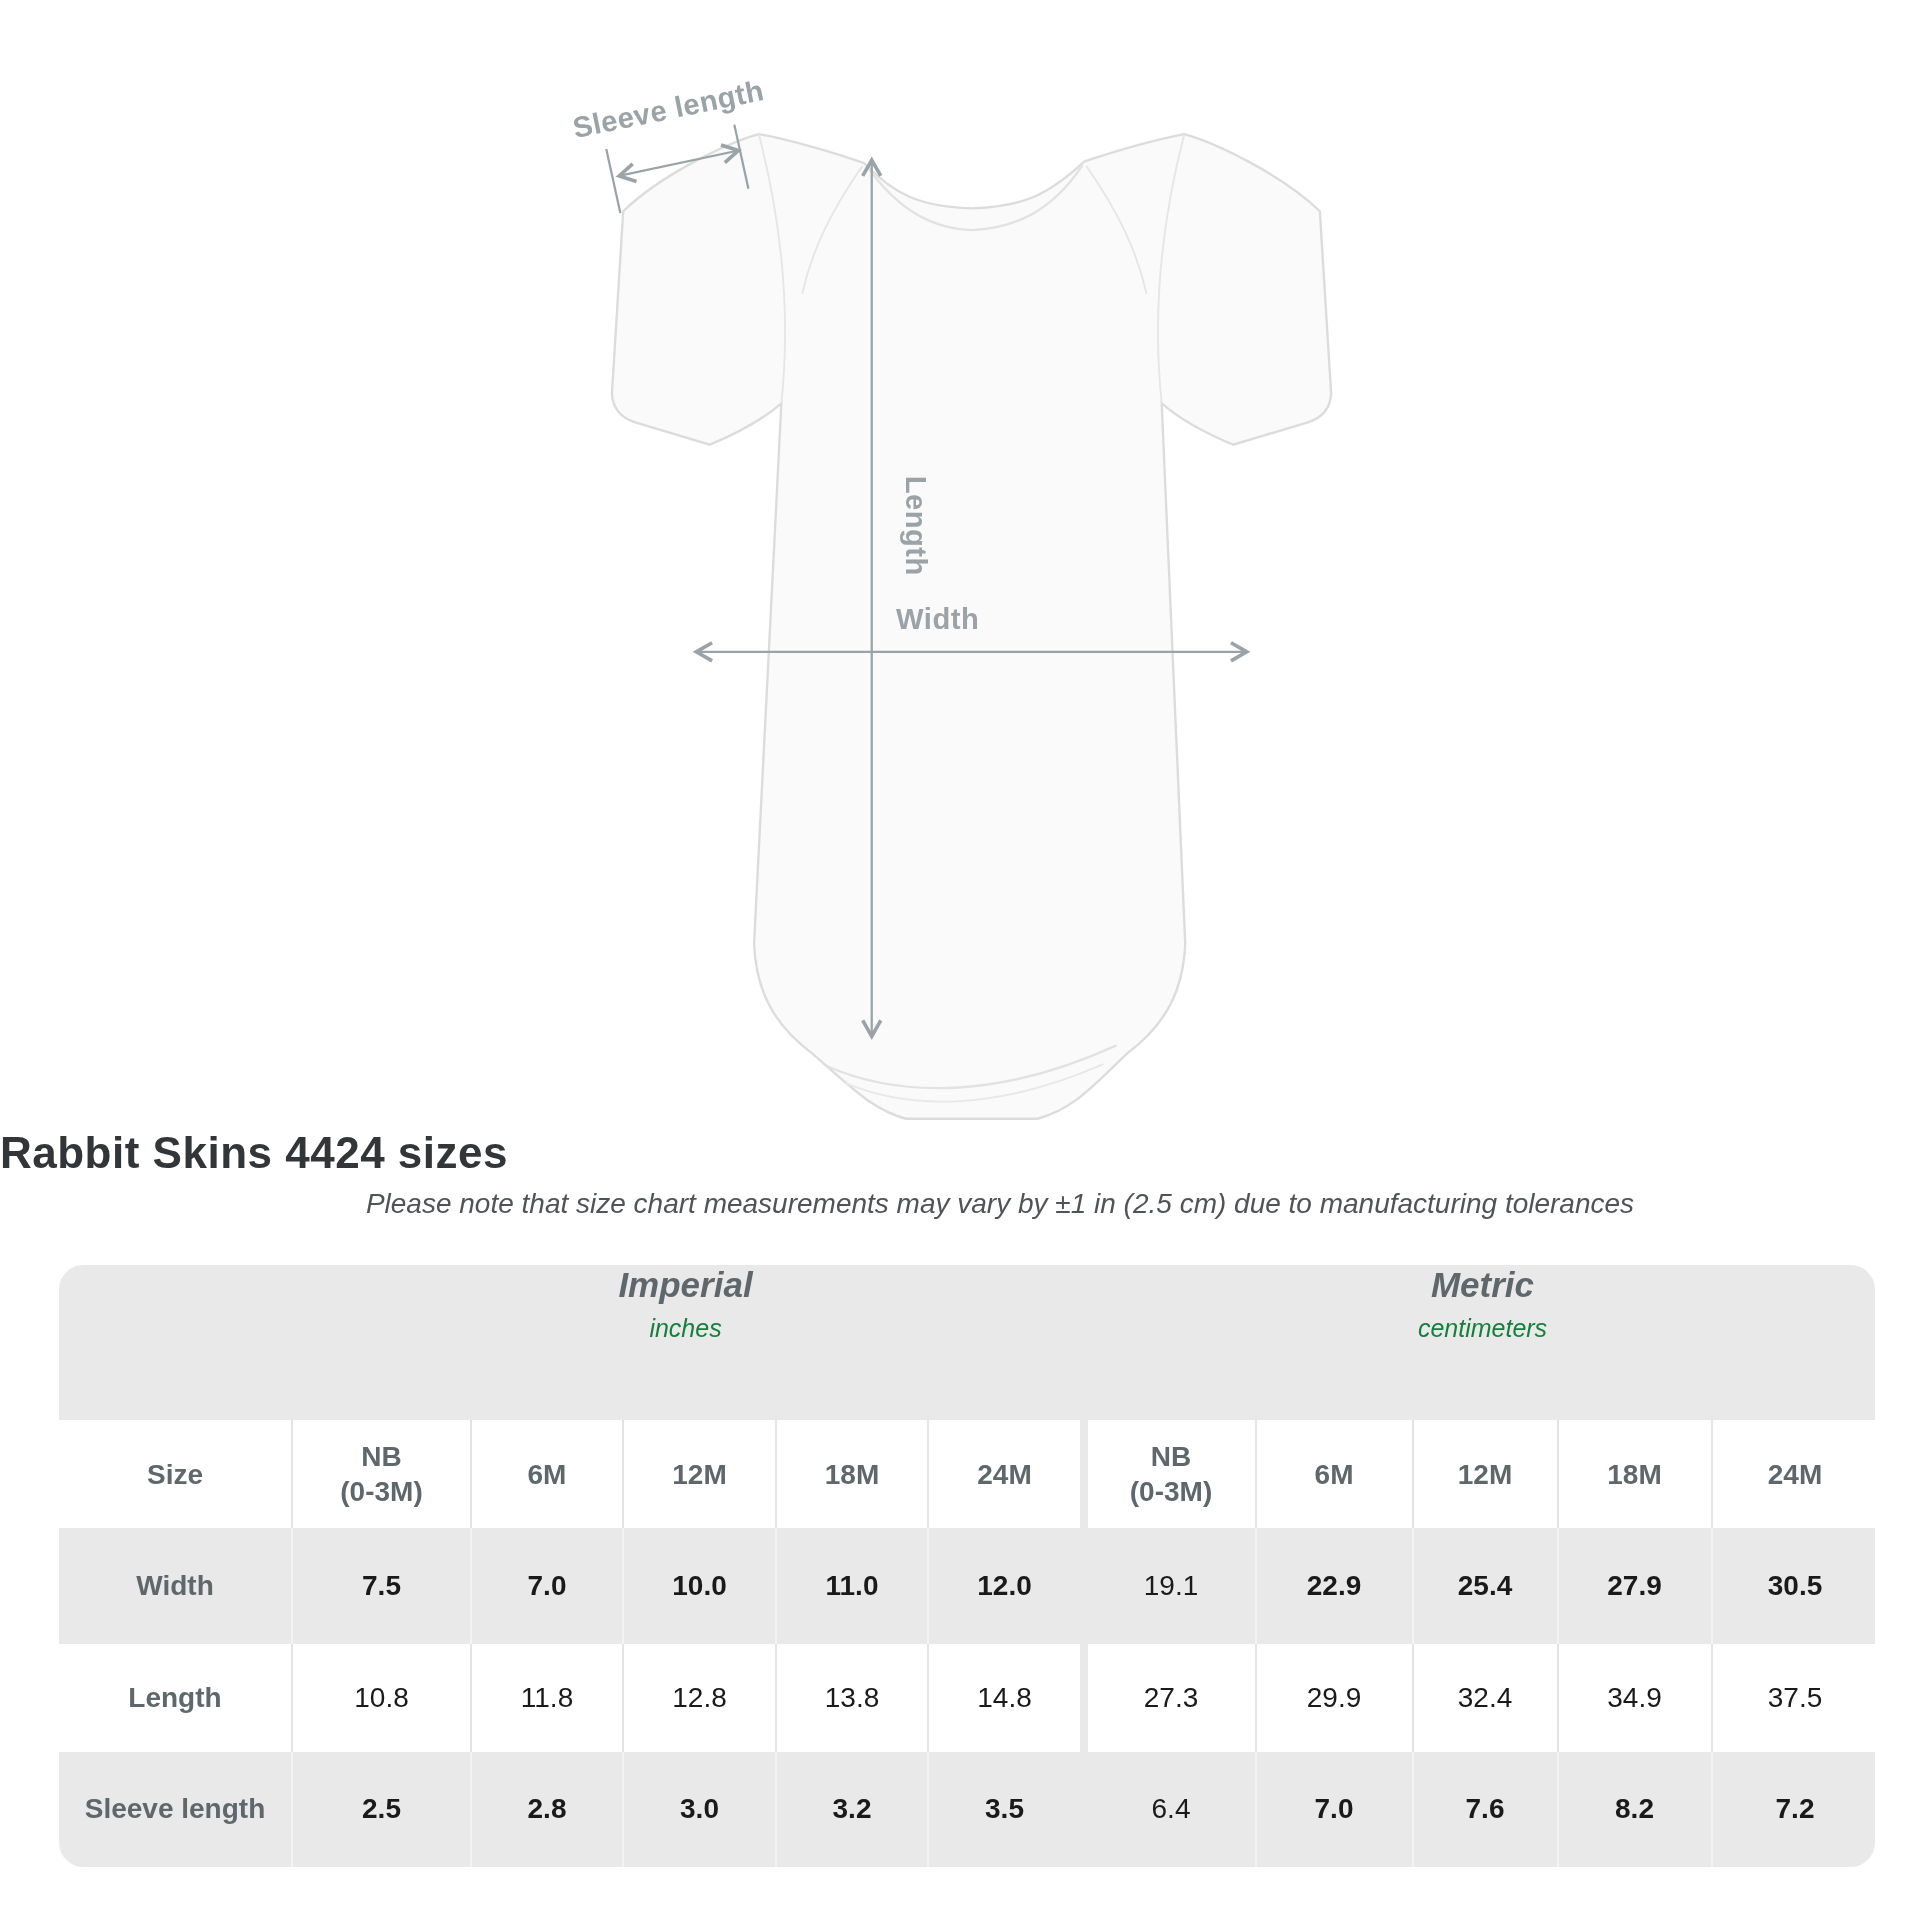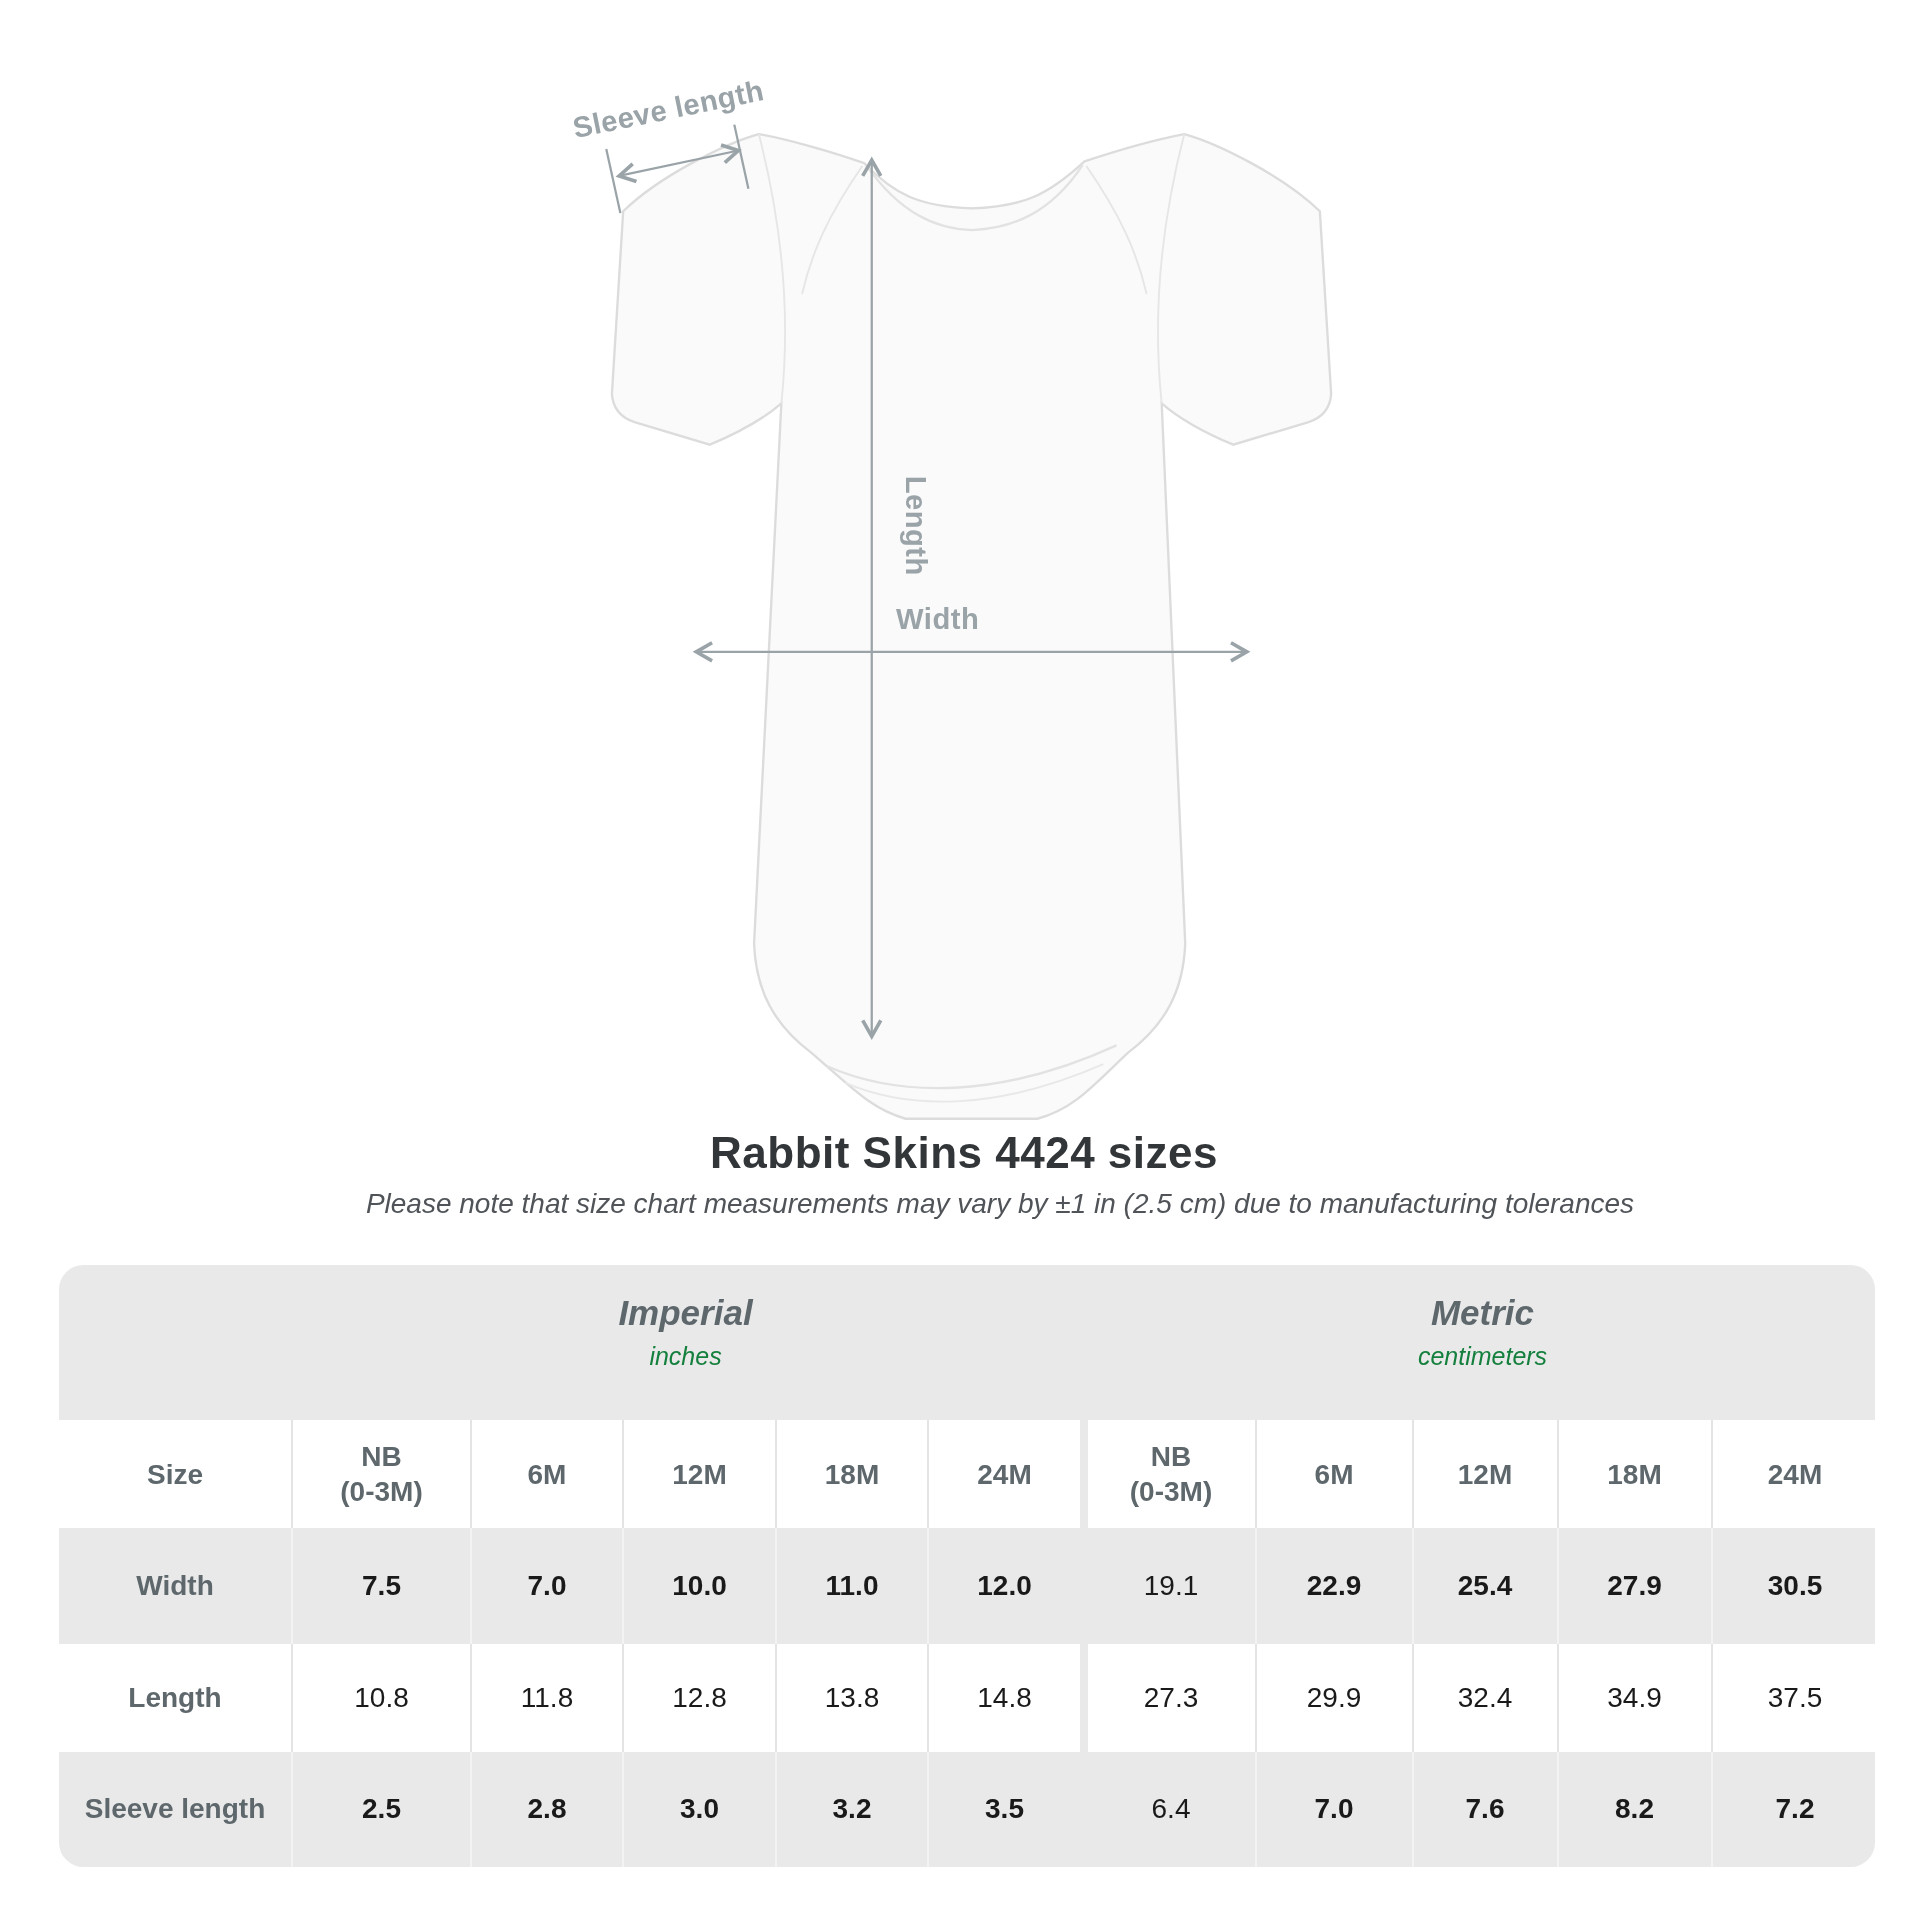--- a/index.html
+++ b/index.html
@@ -6,41 +6,41 @@
   body{
     width:1928px;height:1928px;position:relative;overflow:hidden;
     background:#ffffff;
     font-family:"Liberation Sans", sans-serif;
   }
   
   .diagram{position:absolute;left:0;top:0;width:1928px;height:1121px;}
   .dim-text{fill:#9aa3a7;font-weight:bold;font-size:31px;letter-spacing:.5px;}
   
   .title{
-    position:absolute;left:0;top:1128px;width:1928px;text-align:center;
+    position:absolute;left:0;top:1128px;width:1928px;text-align:left;
     font-size:44px;font-weight:bold;color:#333639;letter-spacing:0.5px;
   }
   .subtitle{
     position:absolute;left:0;top:1188px;width:1928px;text-align:center;
     font-size:28px;font-style:italic;color:#505458;padding-left:36px;
   }
   
   .size-table-wrap{
     position:absolute;left:59px;top:1265px;width:1816px;height:602px;
     border-radius:24.5px;overflow:hidden;background:#ffffff;
   }
   table.size-table{
     width:1816px;height:602px;table-layout:fixed;
     border-collapse:separate;border-spacing:0;
   }
   .size-table td,.size-table th{padding:0;margin:0;text-align:center;vertical-align:middle;}
   
   tr.unit-row{height:155px;}
   tr.unit-row td{background:#e9e9e9;vertical-align:top;}
-  .unit-name{display:block;margin-top:28px;font-size:35px;font-weight:bold;font-style:italic;color:#5e686c;}
+  .unit-name{display:block;font-size:35px;font-weight:bold;font-style:italic;color:#5e686c;}
   .unit-sub{display:block;margin-top:9.4px;font-size:25px;font-style:italic;color:#15803d;}
   
   tr.head-row{height:108px;margin-top:40px;}
   tr.head-row th{background:#ffffff;font-size:28px;font-weight:bold;color:#5e686c;line-height:1.25;}
   
   tr.data-row{font-size:28px;color:#1a1a1a;}
   tr.data-row .row-label{font-weight:bold;color:#5e686c;}
   tr.row-a{height:115px;}
   tr.row-a td{background:#e9e9e9;}
   tr.row-b{height:108px;}

